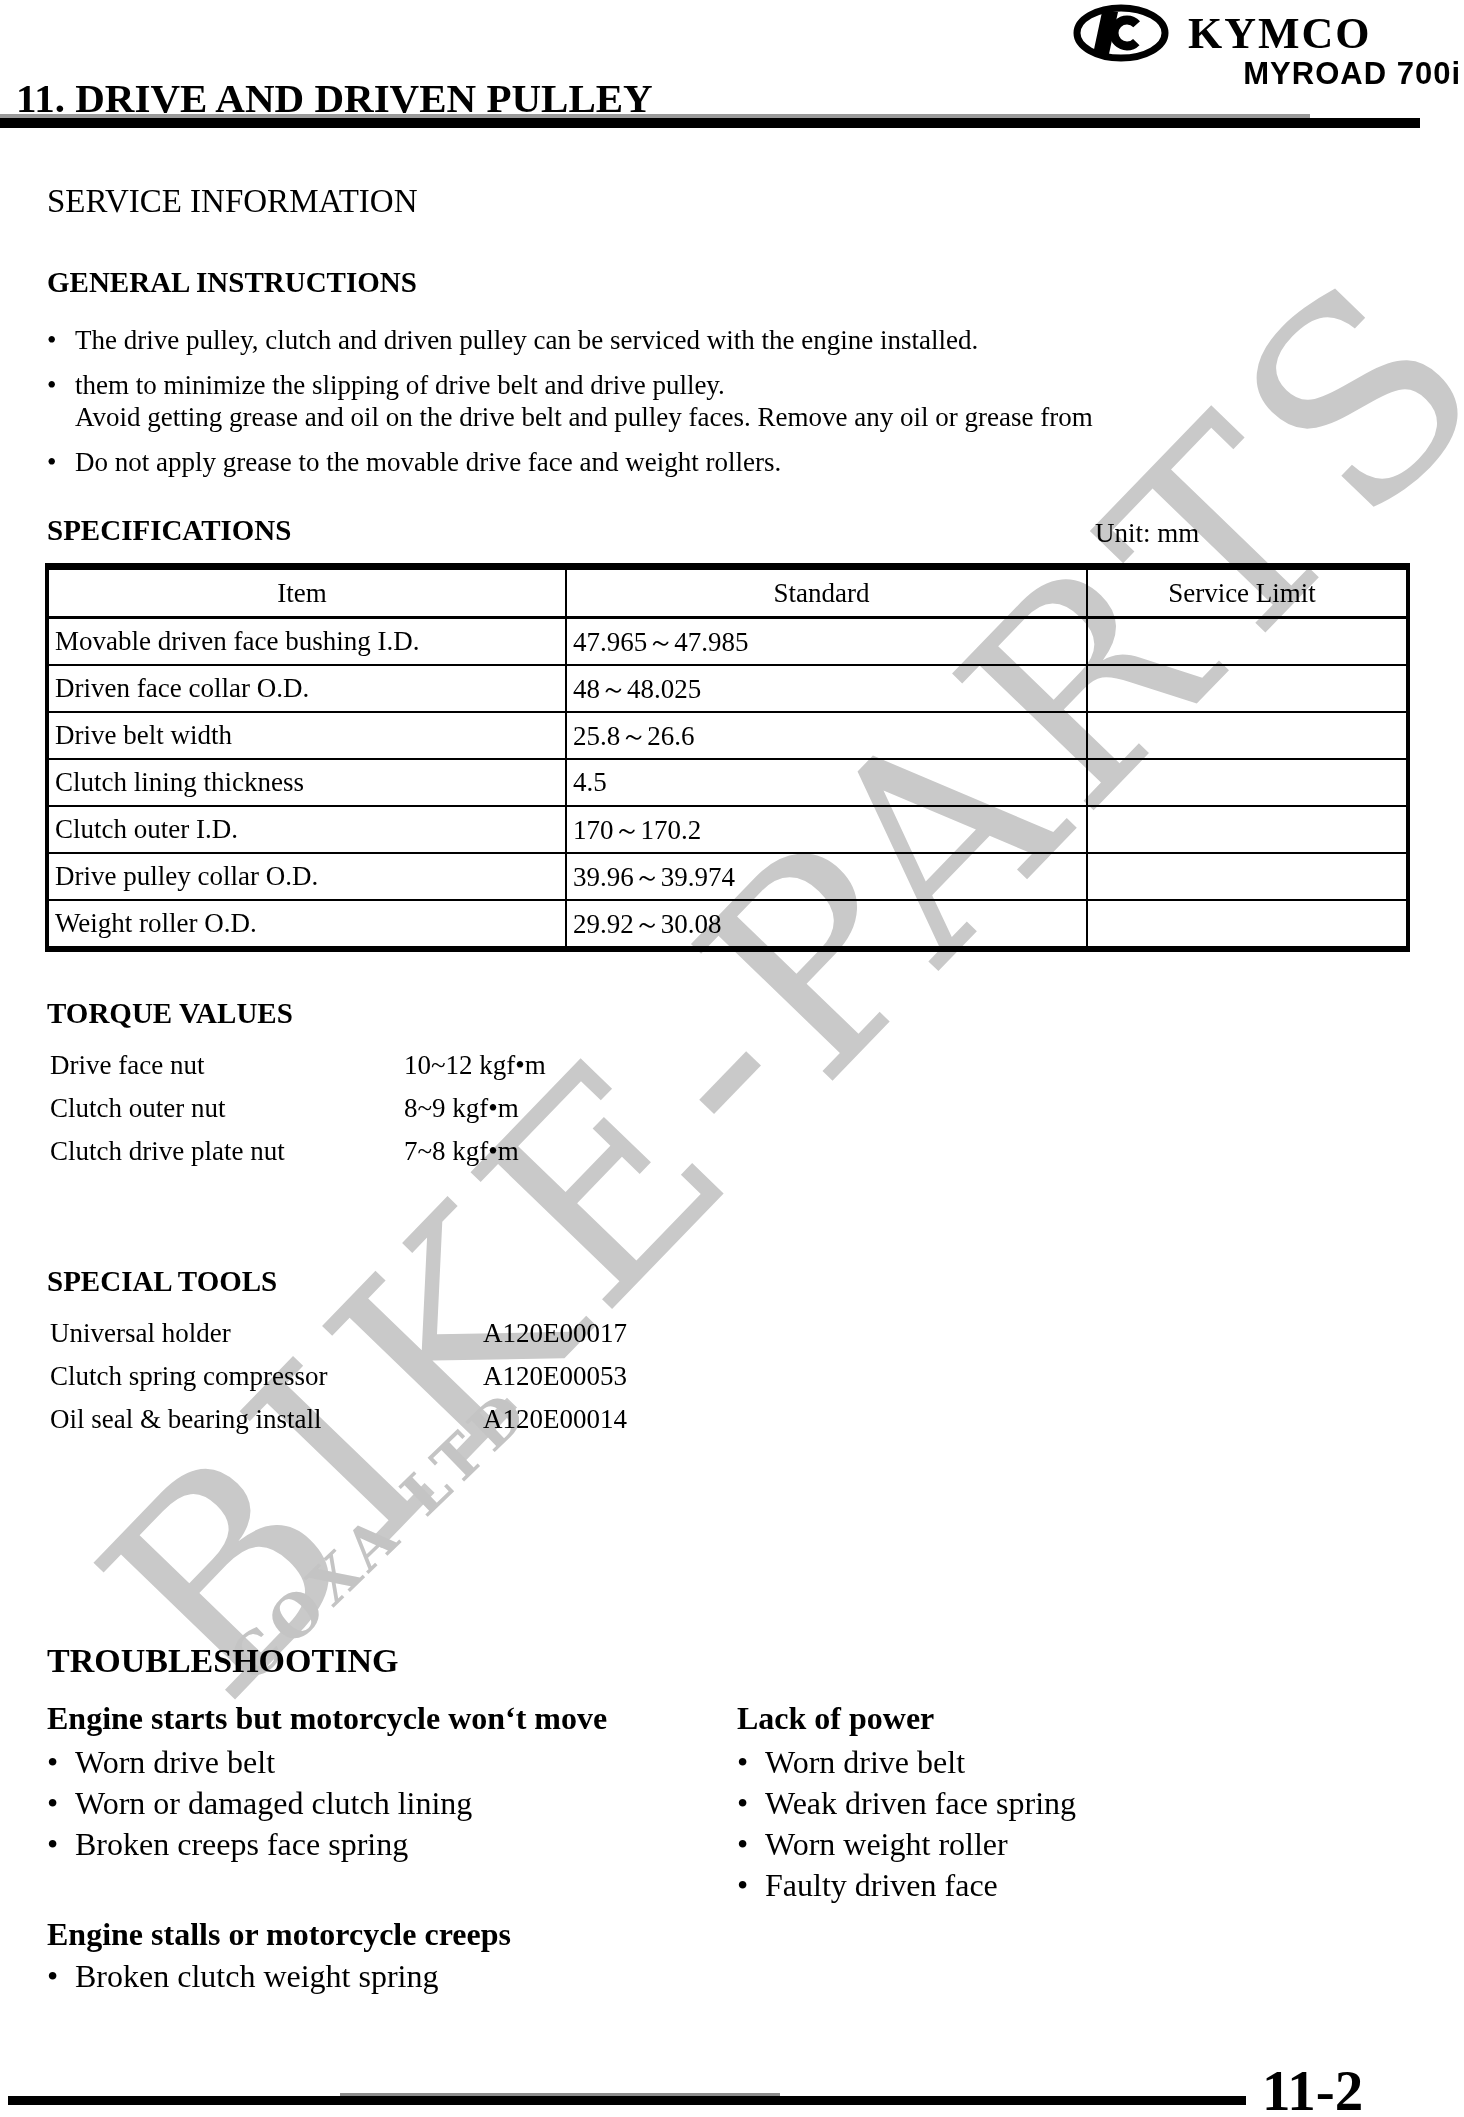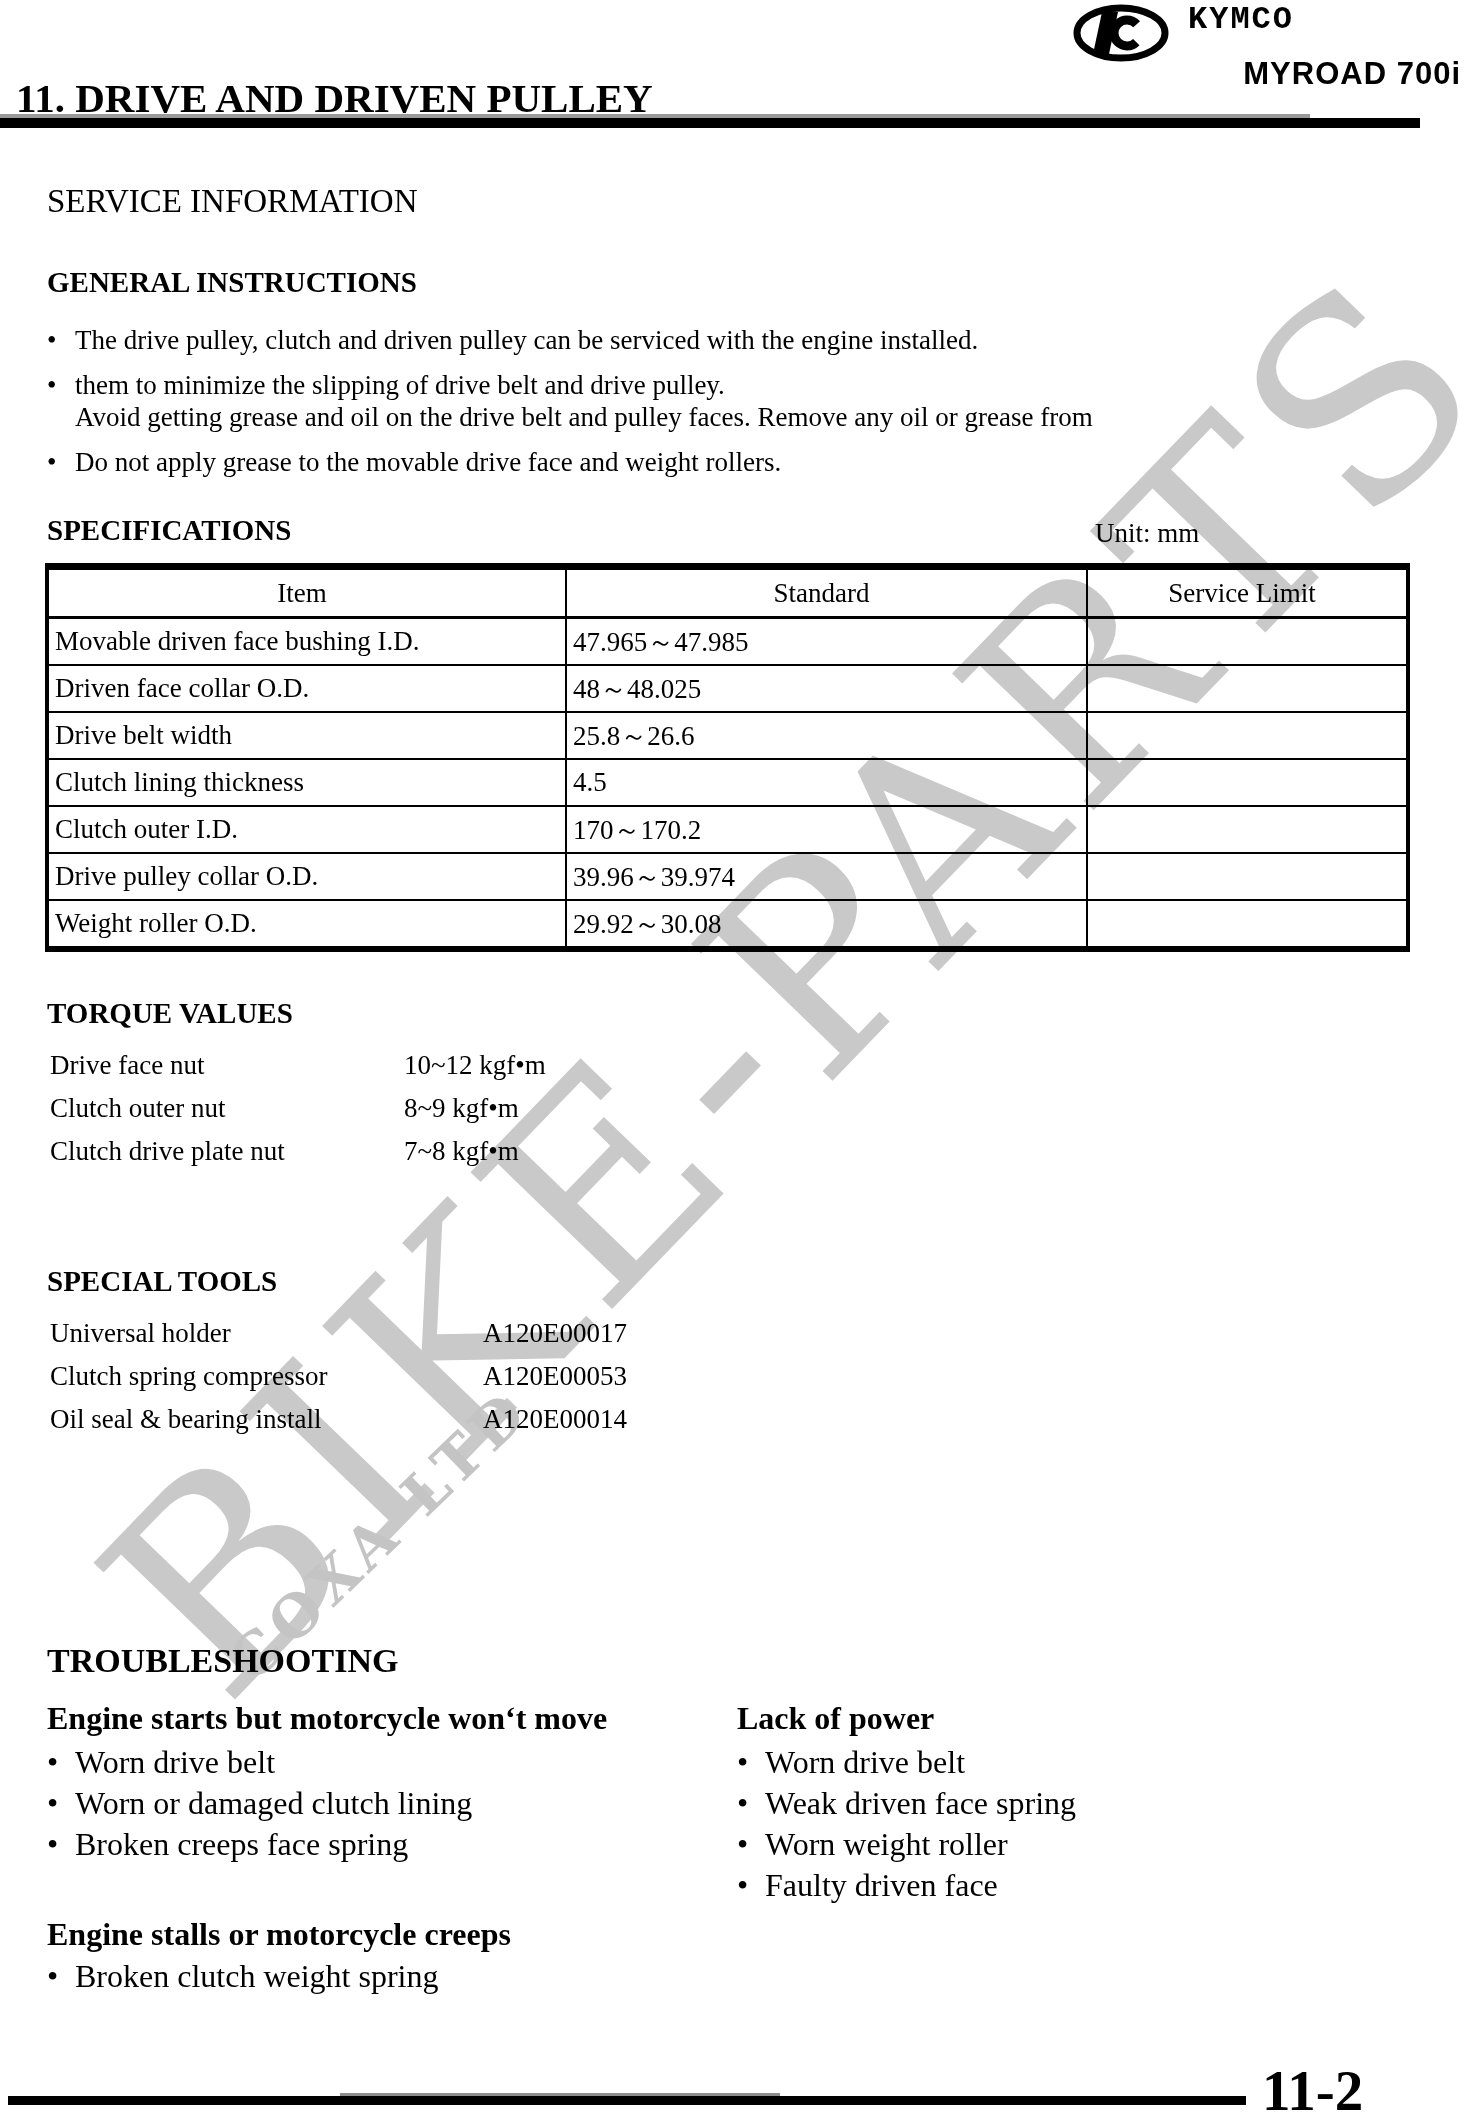--- a/index.html
+++ b/index.html
@@ -28,23 +28,23 @@
     transform:translate(-50%,-50%) rotate(-44deg);
     font-family:"DejaVu Serif","Liberation Serif",serif;
     font-weight:bold;
     font-size:58px;letter-spacing:7px;
     color:#c4c4c4;white-space:nowrap;
   }
 
   
   .logo-box{left:1072px;top:4px;display:flex;align-items:center;}
   .brand{
-    position:absolute;left:1188px;top:1px;
-    font-family:Liberation Mono, monospace;
-    font-weight:bold;font-size:32px;letter-spacing:2px;
+    position:absolute;left:1188px;top:8px;
+    font-family:Liberation Serif, serif;
+    font-weight:bold;font-size:44px;letter-spacing:2px;
   }
   .model{
     position:absolute;right:3px;top:56px;
     font-family:"Liberation Sans","DejaVu Sans",sans-serif;
     font-weight:bold;font-size:31px;letter-spacing:1px;
   }
   .chapter{
     position:absolute;left:16px;top:74px;margin:0;
     font-size:41px;font-weight:bold;letter-spacing:0px;
   }

